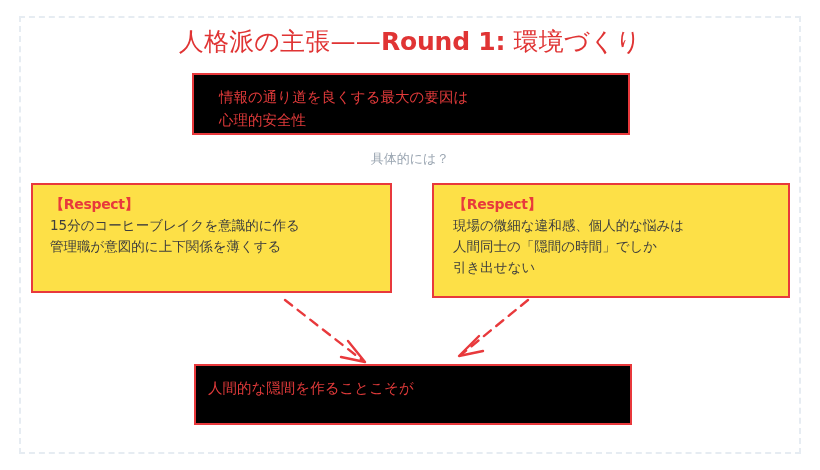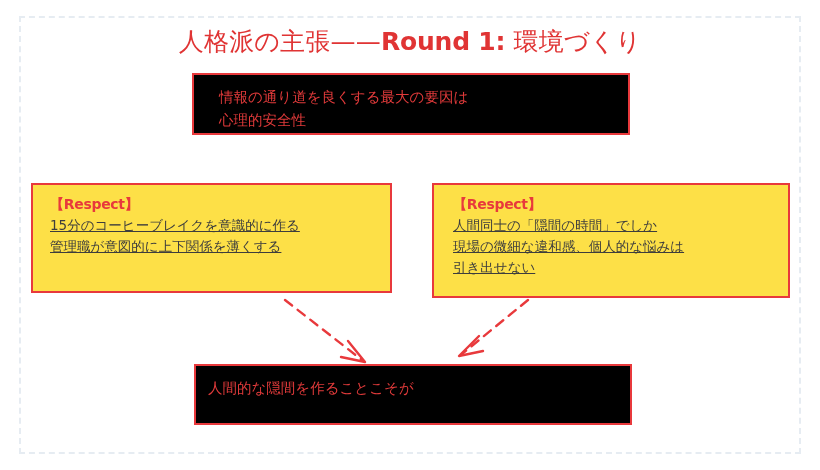--- a/index.html
+++ b/index.html
@@ -105,21 +105,20 @@
     font-size: 14px;
     line-height: 21px;
     white-space: nowrap;
     letter-spacing: -0.3px;
   }
   .box-open .line {
     color: #3d3d3d;
     font-size: 13.5px;
     line-height: 21px;
     white-space: nowrap;
-    text-decoration: underline;
   }
   #arrows {
     position: absolute;
     left: 0;
     top: 0;
     width: 820px;
     height: 470px;
     pointer-events: none;
   }
 </style>
@@ -132,31 +131,32 @@
 
   <div class="title">
     <span>人格派の主張——</span><span class="bold">Round 1:</span><span> 環境づくり</span>
   </div>
 
   <div class="box box-filled" id="top-box">
     <div class="line">情報の通り道を良くする最大の要因は</div>
     <div class="line">心理的安全性</div>
   </div>
 
+  <div class="connector-label">具体的には？</div>
 
   <div class="box box-open" id="left-box">
     <div class="respect-heading">【Respect】</div>
     <div class="line">15分のコーヒーブレイクを意識的に作る</div>
     <div class="line">管理職が意図的に上下関係を薄くする</div>
   </div>
 
   <div class="box box-open" id="right-box">
     <div class="respect-heading">【Respect】</div>
+    <div class="line">現場の微細な違和感、個人的な悩みは</div>
     <div class="line">人間同士の「隠間の時間」でしか</div>
-    <div class="line">現場の微細な違和感、個人的な悩みは</div>
     <div class="line">引き出せない</div>
   </div>
 
   <svg id="arrows" viewBox="0 0 820 470">
     <g>
       <line x1="285" y1="300" x2="362" y2="360" stroke="#e8393c" stroke-width="2.4" stroke-dasharray="9 7" stroke-linecap="round"></line>
       <path d="M 348 341 L 365 362 L 341 357" fill="none" stroke="#e8393c" stroke-width="2.4" stroke-linecap="round" stroke-linejoin="round"></path>
     </g>
     <g>
       <line x1="528" y1="300" x2="462" y2="354" stroke="#e8393c" stroke-width="2.4" stroke-dasharray="9 7" stroke-linecap="round"></line>

